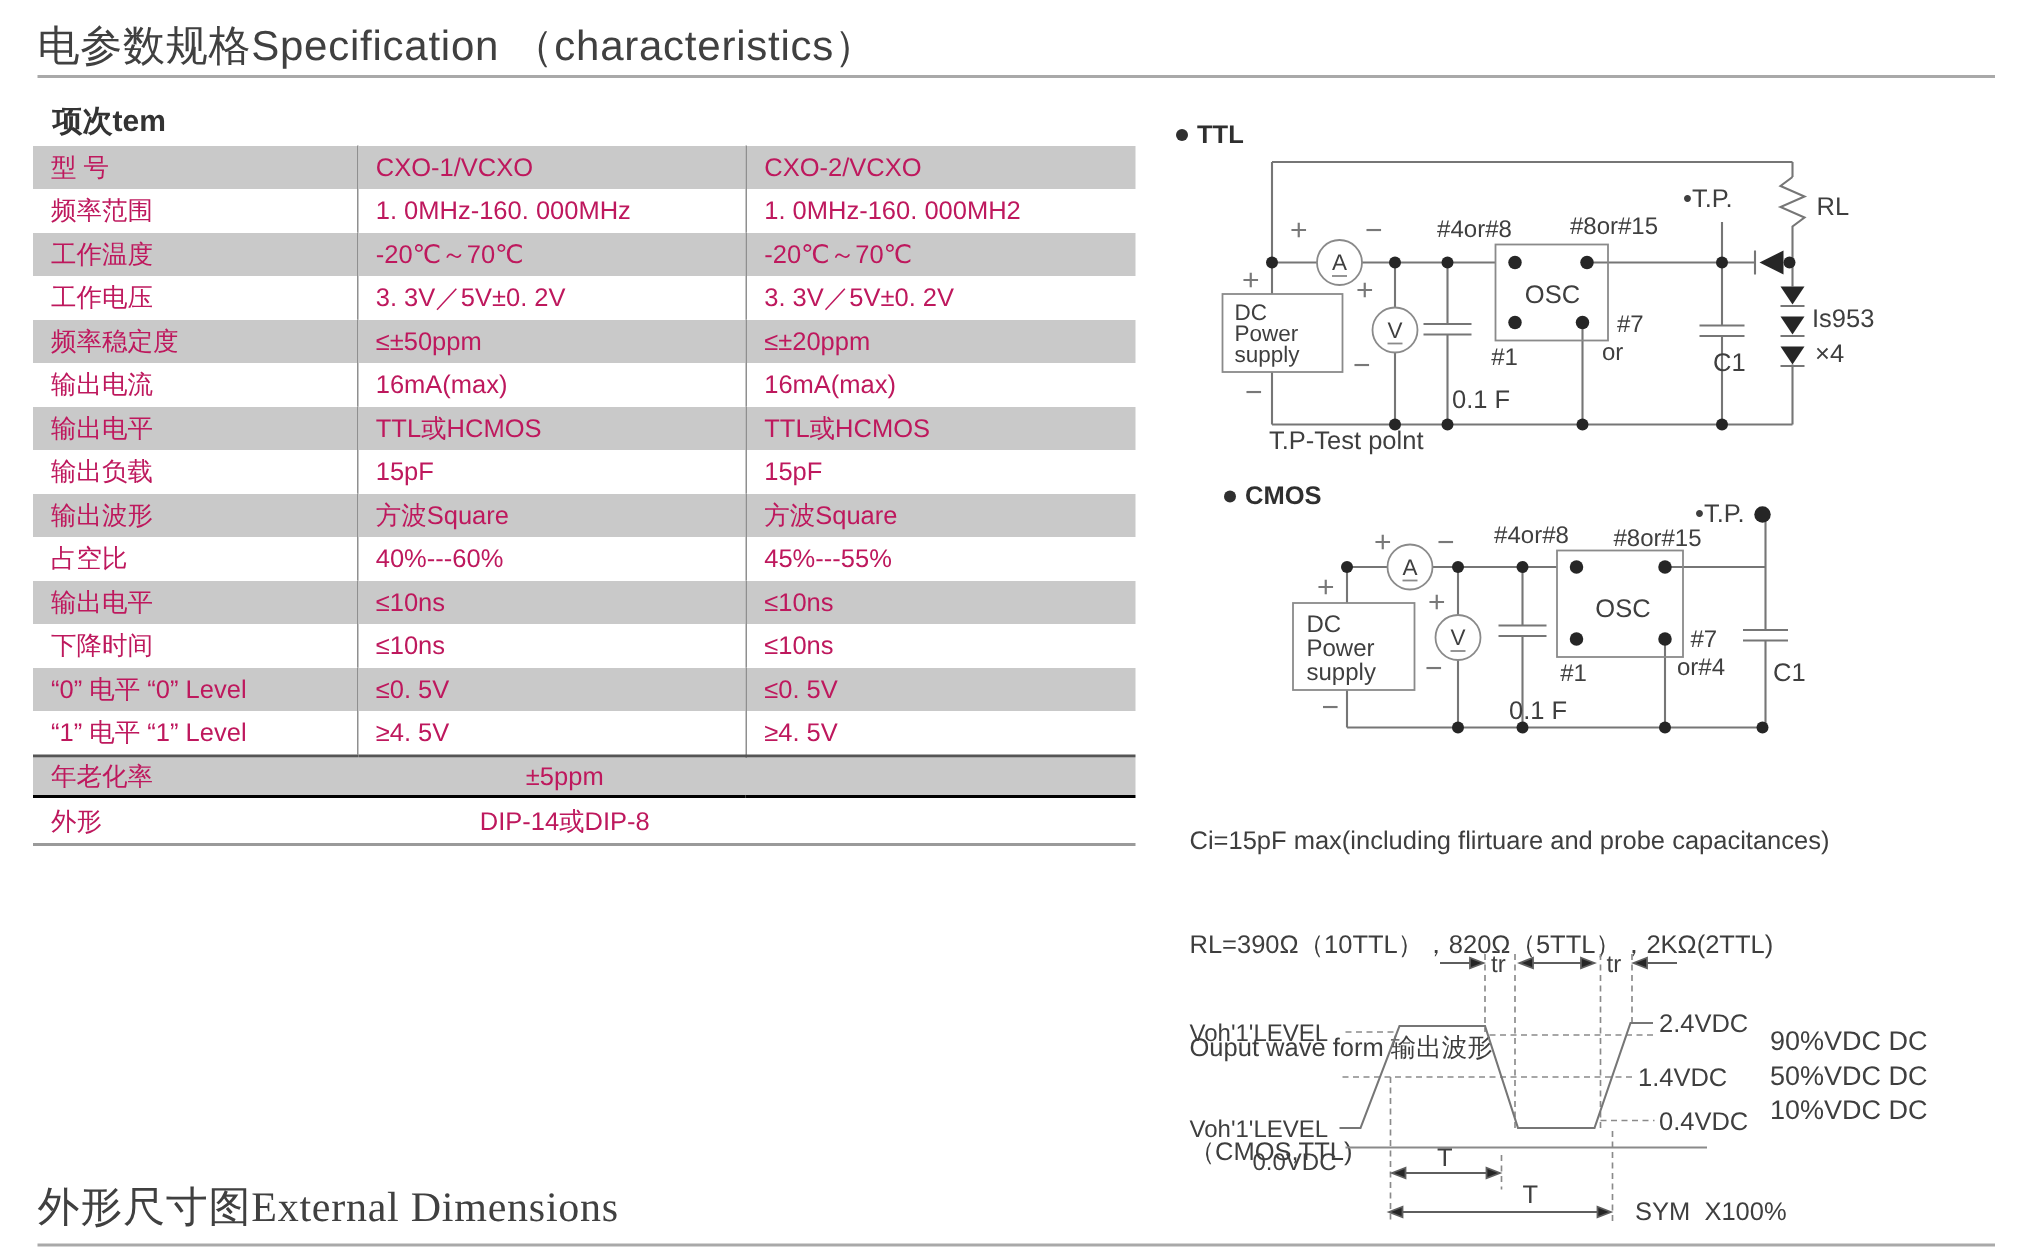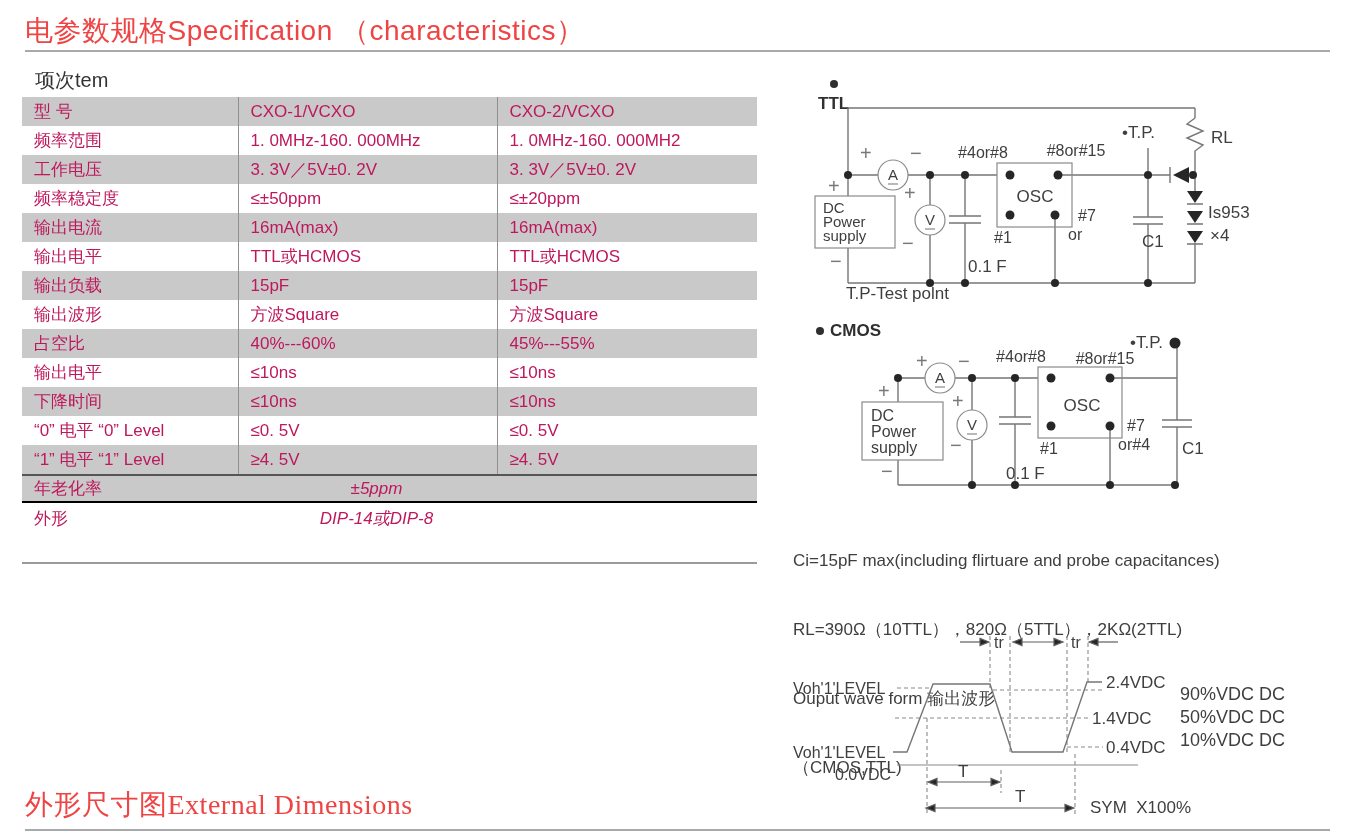--- a/index.html
+++ b/index.html
@@ -4,44 +4,44 @@
 <style>
   html,body{margin:0;padding:0;}
   body{
     width:1346px;height:839px;position:relative;overflow:hidden;
     background:#ffffff;color:#3d3d3d;
     font-family:"Liberation Sans","DejaVu Sans",sans-serif;
   }
   .abs{position:absolute;}
 
   
-  .sec-title{font-size:28px;color:#ef4444;letter-spacing:0.5px;white-space:nowrap;}
+  .sec-title{font-size:28px;color:#404040;letter-spacing:0.5px;white-space:nowrap;}
   .rule{height:2px;background:#a9a9a9;}
 
   
-  .tbl-header{font-size:20px;font-weight:normal;color:#333;}
+  .tbl-header{font-size:20px;font-weight:bold;color:#333;}
   table.spec{
     position:absolute;left:22px;top:97px;width:735px;
     border-collapse:collapse;table-layout:fixed;font-size:17px;color:#be185d;
   }
   table.spec td{height:29px;padding:0 0 0 12px;vertical-align:middle;white-space:nowrap;overflow:hidden;}
   table.spec col.c1{width:216px;}
   table.spec col.c2{width:259px;}
   table.spec col.c3{width:260px;}
   tbody.striped tr:nth-child(odd) td{background:#c9c9c9;}
   table.spec td.v{border-left:1.6px solid #8f8f8f;}
   tr.aging td{
     background:#c9c9c9 !important;
     border-top:2px solid #555;border-bottom:2px solid #000000;height:25px;
   }
   tr.shape td{height:30px;}
   td.span-val{position:relative;}
   td.span-val .ctr{
     position:absolute;left:-228px;top:0;width:733px;height:100%;
-    display:flex;align-items:center;justify-content:center;font-style:italic;
+    display:flex;align-items:center;justify-content:center;
   }
 
   
   .circ-title{font-size:17px;font-weight:bold;color:#2f2f2f;display:flex;align-items:center;gap:6px;}
   .bullet{width:8px;height:8px;border-radius:50%;background:#2f2f2f;display:inline-block;}
   svg{position:absolute;overflow:visible;}
   svg text{font-family:"Liberation Sans","DejaVu Sans",sans-serif;fill:#3f3f3f;}
   .wire{stroke:#767676;stroke-width:1.4;fill:none;}
   .wire2{stroke:#8a8a8a;stroke-width:1.2;fill:none;}
   .dot{fill:#262626;}
@@ -69,20 +69,25 @@
   <tbody class="striped">
     <tr>
         <td>型 号</td>
         <td class="v">CXO-1/VCXO</td>
         <td class="v">CXO-2/VCXO</td>
       </tr>
     <tr>
         <td>频率范围</td>
         <td class="v">1. 0MHz-160. 000MHz</td>
         <td class="v">1. 0MHz-160. 000MH2</td>
+      </tr>
+    <tr>
+        <td>工作温度</td>
+        <td class="v">-20℃～70℃</td>
+        <td class="v">-20℃～70℃</td>
       </tr>
     <tr>
         <td>工作电压</td>
         <td class="v">3. 3V／5V±0. 2V</td>
         <td class="v">3. 3V／5V±0. 2V</td>
       </tr>
     <tr>
         <td>频率稳定度</td>
         <td class="v">≤±50ppm</td>
         <td class="v">≤±20ppm</td>
@@ -143,21 +148,21 @@
     <tr class="shape">
       <td>外形</td>
       <td colspan="2" class="span-val">
         <span class="ctr">DIP-14或DIP-8</span>
       </td>
     </tr>
   </tbody>
 </table>
 <div class="abs" style="left:22px;top:562px;width:735px;height:1.6px;background:#9a9a9a;"></div>
 
-<div class="abs circ-title" style="left:818px;top:80px;flex-direction:column;">
+<div class="abs circ-title" style="left:784px;top:80px;">
   <span class="bullet"></span>
   <span>TTL</span>
 </div>
 
 <svg style="left:790px;top:80px;" width="520" height="230" viewBox="0 0 520 230">
   <g class="wire">
     <path d="M58,28 H405 M58,28 V95"></path>
     <path d="M58,95 H88 M118,95 H207"></path>
     <path d="M58,95 V116 M58,168 V203"></path>
     <path d="M140,95 V125 M140,155 V203"></path>

